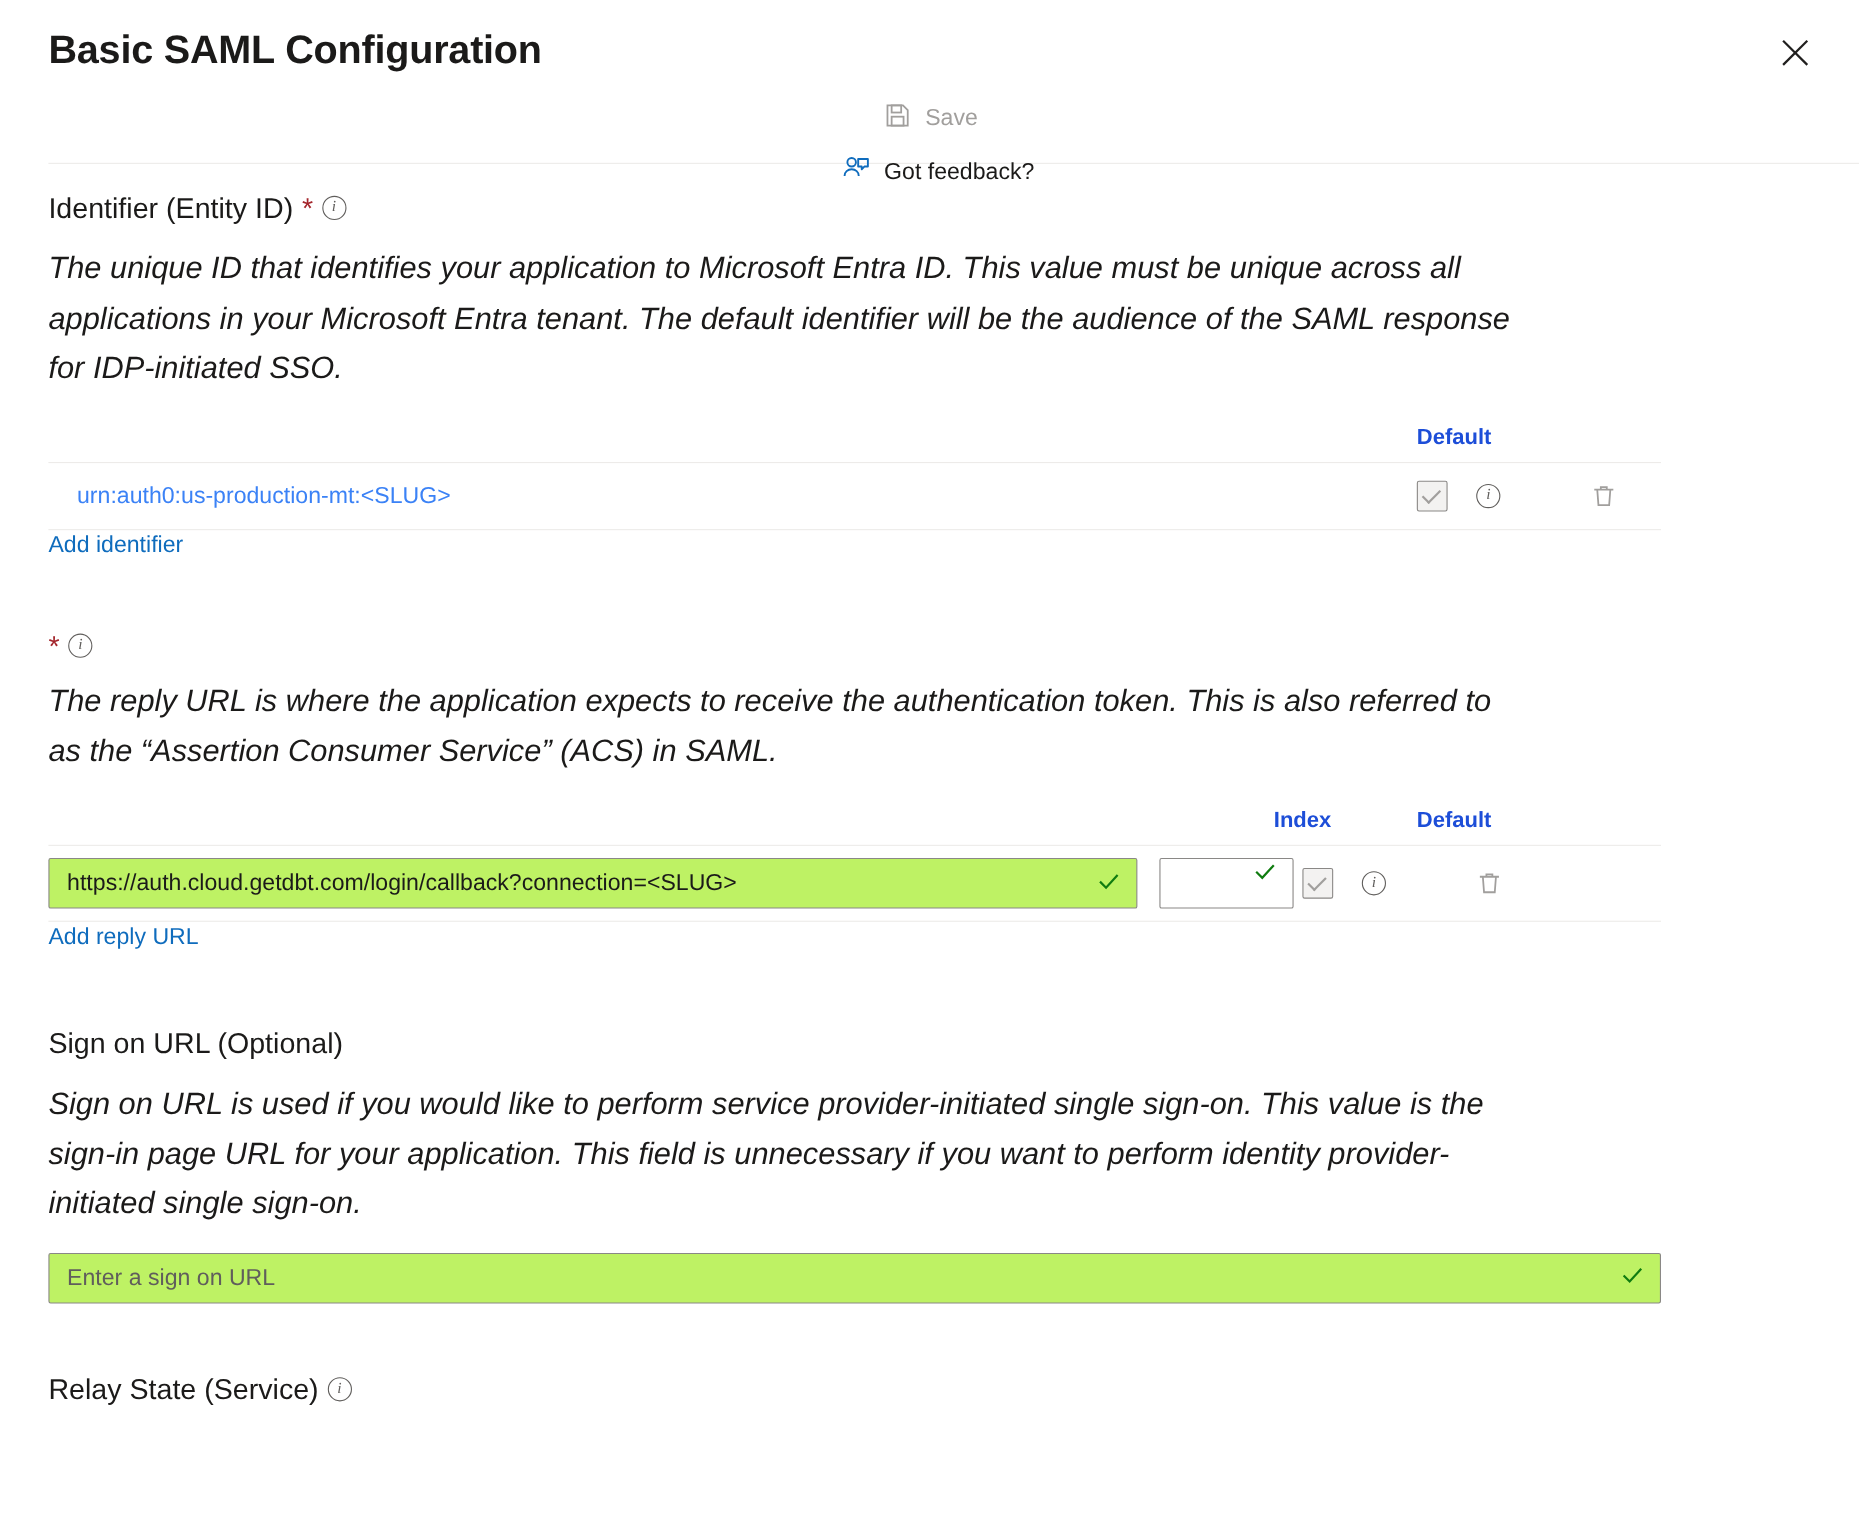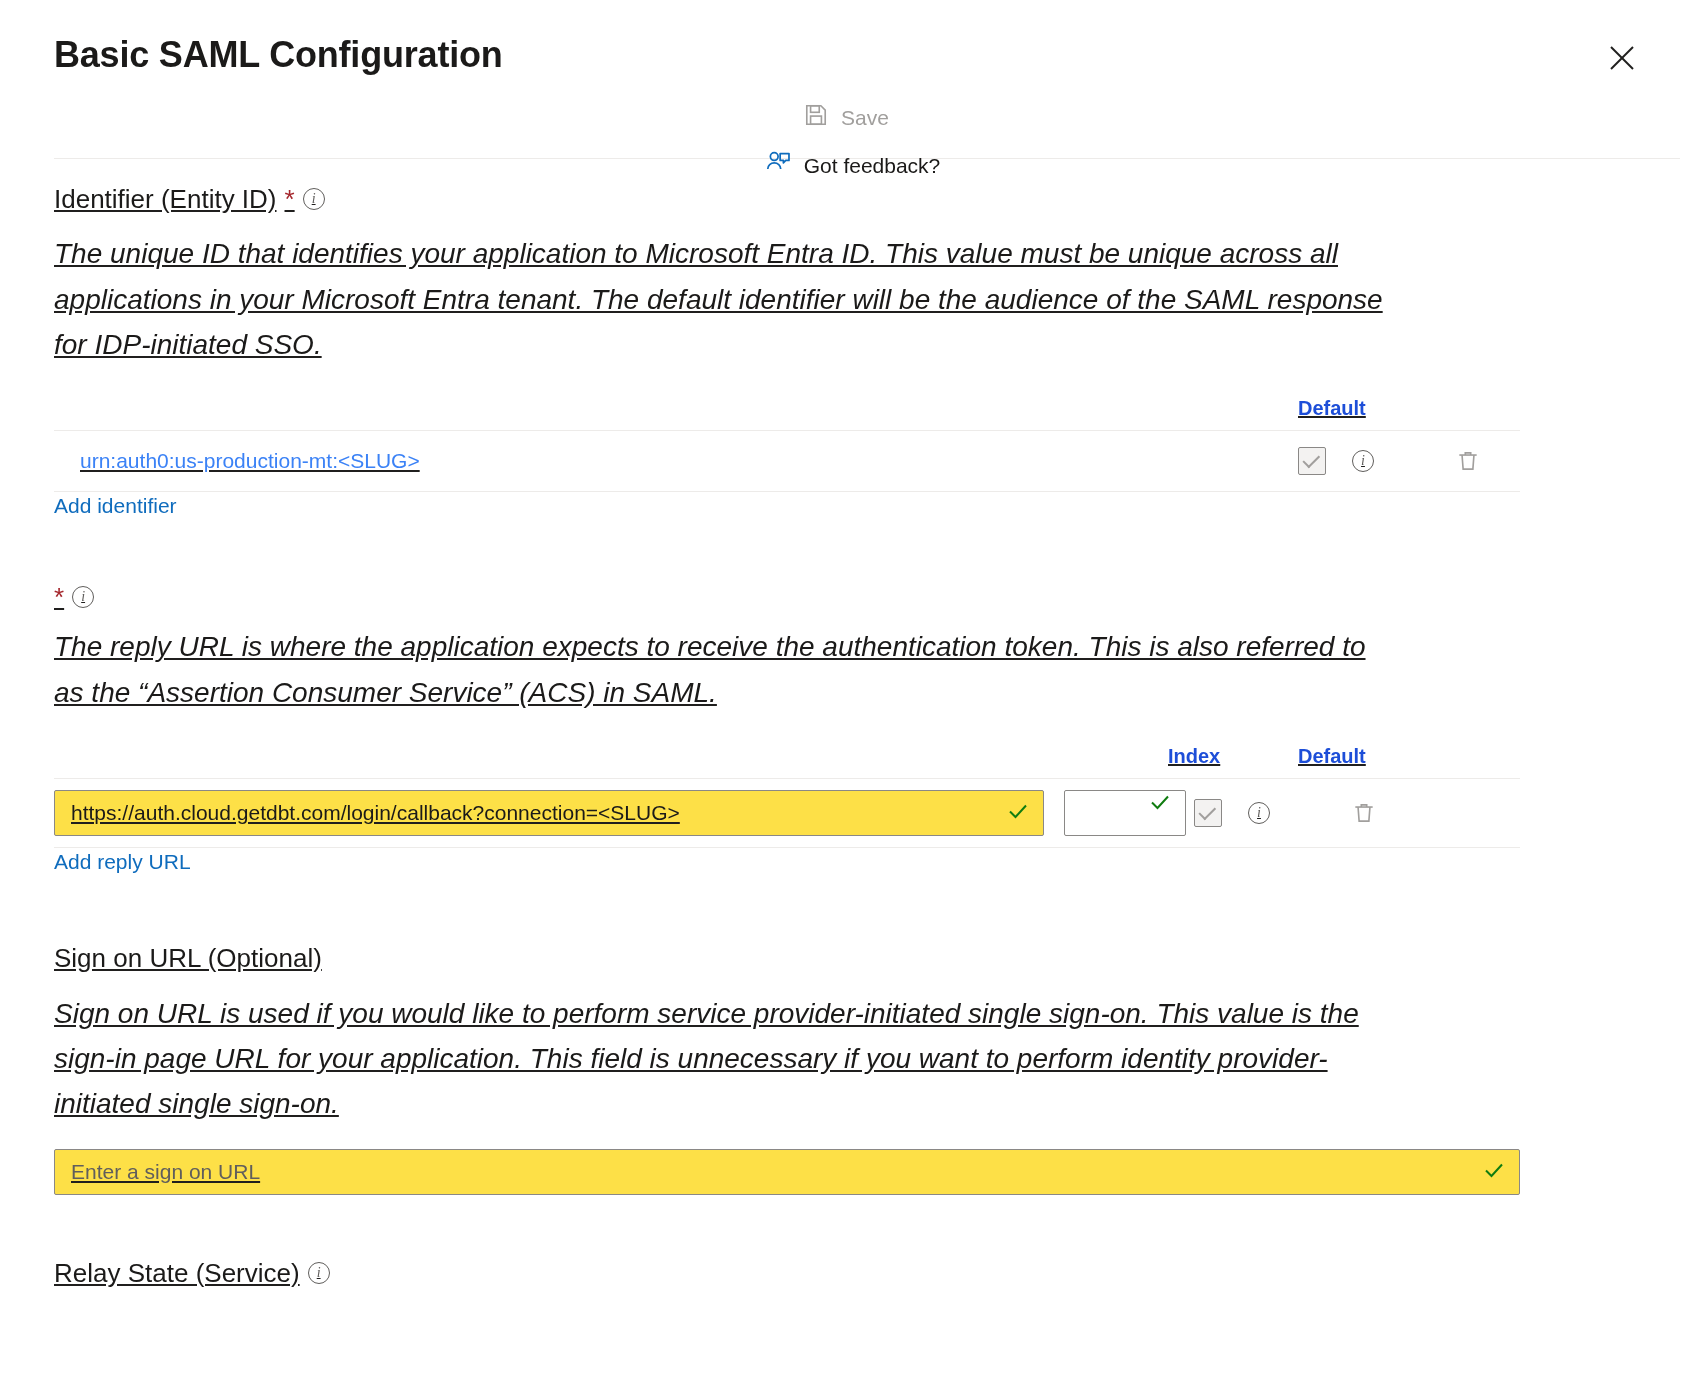--- a/index.html
+++ b/index.html
@@ -14,21 +14,21 @@
     font-family: "Liberation Sans", sans-serif;
     color: #201f1e;
     overflow: hidden;
     position: relative;
   }
 
   .panel {
     position: relative;
     width: 100%;
     height: 100%;
-    padding: 12px;
+    padding: 2px;
   }
 
   
   .panel-header {
     display: flex;
     align-items: flex-start;
     justify-content: space-between;
     padding: 20px 36px 0 42px;
   }
   .panel-title {
@@ -81,21 +81,21 @@
     background: #d2d0ce;
     margin: 0 16px;
   }
   .divider-line {
     height: 1px;
     background: #edebe9;
     margin: 0 0 0 42px;
   }
 
   
-  .section { padding: 0 42px; text-decoration: underline; }
+  .section { padding: 0 42px; }
   .section-title {
     display: flex;
     align-items: center;
     gap: 8px;
     font-size: 26px;
     color: #1b1a19;
     font-weight: normal;
     margin: 0;
     line-height: 1.4;
   }
@@ -205,21 +205,21 @@
   
   .text-input-wrap {
     position: relative;
     display: flex;
     align-items: center;
   }
   .text-input {
     width: 100%;
     height: 46px;
     border: 1px solid #8a8886;
-    background: #fde047;
+    background: #bef264;
     font-size: 21px;
     font-family: "Liberation Sans", sans-serif;
     color: #1b1a19;
     padding: 0 44px 0 16px;
     border-radius: 2px;
     outline: none;
   }
   .text-input::placeholder { color: #605e5c; }
   .valid-check {
     position: absolute;

